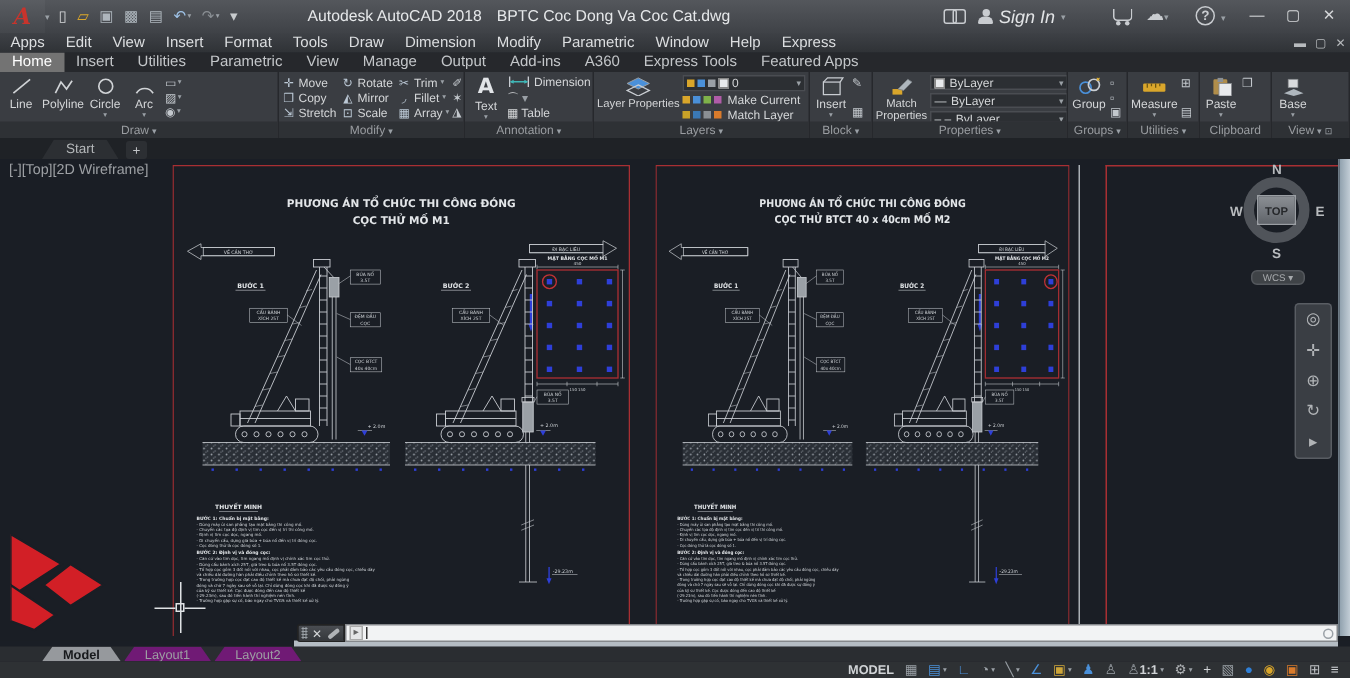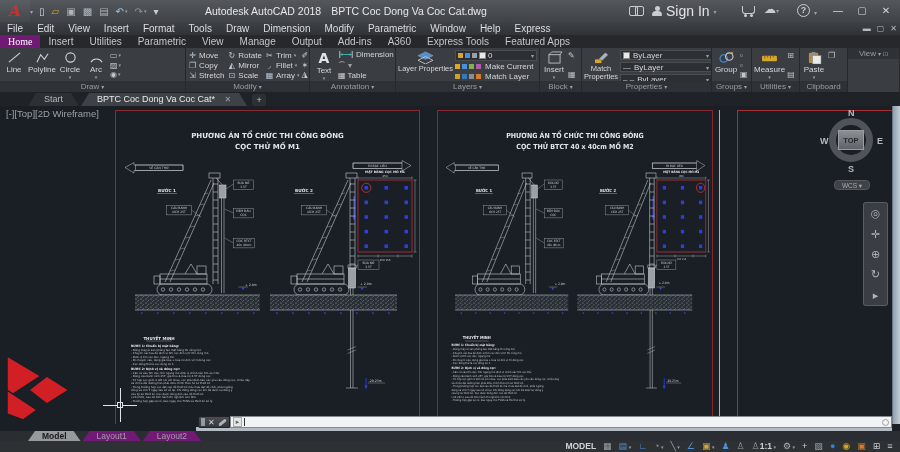--- a/index.html
+++ b/index.html
@@ -27,21 +27,21 @@
   .binoc { position:absolute; left:629px; top:6px; width:16px; height:10px; }
   .binoc::before,.binoc::after { content:""; position:absolute; top:0; width:7px; height:8px;
     border:1.5px solid #c9ccd0; border-radius:2px; }
   .binoc::before { left:0; } .binoc::after { right:1px; }
   .signin { position:absolute; left:652px; top:0; height:22px; display:flex; align-items:center; gap:4px; }
   .person { position:relative; width:10px; height:11px; }
   .person::before { content:""; position:absolute; left:2.5px; top:0; width:5px; height:5px;
     border-radius:50%; background:#c9ccd0; }
   .person::after { content:""; position:absolute; left:0; top:5.5px; width:10px; height:5px;
     border-radius:4px 4px 1px 1px; background:#c9ccd0; }
-  .signin .lbl { color:#e2e4e6; font-size:14px; }
+  .signin .lbl { color:#e2e4e6; font-size:12px;font-style:italic; }
   .signin .crt { color:#9aa0a6; font-size:6px; }
   .cart { position:absolute; left:742px; top:6px; width:13px; height:8px; border:1.2px solid #c9ccd0;
     border-top:none; border-radius:0 0 3px 3px; }
   .cart::after { content:""; position:absolute; left:1px; bottom:-4px; width:3px; height:3px;
     border-radius:50%; background:#c9ccd0; box-shadow:6px 0 0 #c9ccd0; }
   .cloud { position:absolute; left:764px; top:2px; color:#c9ccd0; font-size:12px; }
   .cloud .crt { font-size:6px; color:#9aa0a6; }
   .help { position:absolute; left:797px; top:4px; width:13px; height:13px; border:1.4px solid #c9ccd0;
     border-radius:50%; color:#c9ccd0; font-size:9px; font-weight:bold; text-align:center; line-height:11px; }
   .help-caret { position:absolute; left:814px; top:9px; font-size:6px; color:#9aa0a6; }
@@ -52,21 +52,21 @@
   .menubar { position:absolute; left:0; top:22px; width:900px; height:13px;
     background:linear-gradient(#3e4146,#2f3236); display:flex; align-items:center; z-index:39; }
   .mi { padding:0 7px; font-size:10px; color:#dcdee0; line-height:13px; }
   .docwin { position:absolute; right:3px; top:22px; height:13px; display:flex; gap:6px; align-items:center; z-index:41; }
   .docwin span { color:#b8bbbe; font-size:8px; line-height:13px; }
 
   
   .rtabs { position:absolute; left:0; top:35px; width:900px; height:13px; background:#26282c;
     display:flex; align-items:flex-end; z-index:38; }
   .rtab { padding:0 8px; font-size:10px; color:#c3c6c9; line-height:13px; }
-  .rtab.active { background:#701a75; color:#fff;font-family:Liberation Serif, serif; }
+  .rtab.active { background:#737373; color:#fff; }
 
   
   .ribbon { position:absolute; left:0; top:48px; width:900px; height:44px; background:#3a3d42;
     display:flex; z-index:38; }
   .panel { position:relative; height:44px; border-right:1px solid #26282c; display:flex; flex-direction:column; }
   .pbody { flex:1; display:flex; align-items:stretch; padding:1px 2px 0 2px; gap:2px; overflow:hidden; }
   .pcap { height:11px; background:#2e3135; color:#9a9da1; font-size:8px; text-align:center;
     line-height:11px; white-space:nowrap; overflow:hidden; }
   .pcap .crt { font-size:6px; margin-left:2px; }
   .bigbtn { display:flex; flex-direction:column; align-items:center; justify-content:flex-start;
@@ -237,21 +237,21 @@
     <span class="help">?</span>
     <span class="help-caret">▾</span>
     <div class="winctl">
       <span>—</span>
       <span>▢</span>
       <span>✕</span>
     </div>
   </div>
 
   <div class="menubar">
-      <span class="mi"><span class="lb">File</span></span>
+      <span class="mi"><span class="lb">Apps</span></span>
       <span class="mi"><span class="lb">Edit</span></span>
       <span class="mi"><span class="lb">View</span></span>
       <span class="mi"><span class="lb">Insert</span></span>
       <span class="mi"><span class="lb">Format</span></span>
       <span class="mi"><span class="lb">Tools</span></span>
       <span class="mi"><span class="lb">Draw</span></span>
       <span class="mi"><span class="lb">Dimension</span></span>
       <span class="mi"><span class="lb">Modify</span></span>
       <span class="mi"><span class="lb">Parametric</span></span>
       <span class="mi"><span class="lb">Window</span></span>
@@ -571,32 +571,38 @@
             <span class="sbtn">
               <span class="g">❐</span>
             </span>
           </div>
       </div>
       <div class="pcap">
         <span>Clipboard</span></div>
     </div>
 
     <div class="panel" style="flex:1">
+      <div class="pbody">
+        <div class="bigbtn">
+          <svg viewBox="0 0 18 14">
+              <path d="M2,12 L9,9 L16,12 L9,14 Z" fill="#aeb6bd" stroke="none"></path>
+              <rect x="5" y="2" width="7" height="6" fill="#d8dadc" stroke="#85888c" stroke-width="0.5"></rect>
+            </svg>
+          <span class="blb">Base</span>
+            <span class="crt">▾</span>
+        </div>
+      </div>
       <div class="pcap">
         <span>View</span><span class="crt">▾</span><span class="crt">⊡</span></div>
     </div>
   </div>
 
   <div class="filetabs">
     <div class="ftab">
       <span>Start</span></div>
-    <div class="ftab active">
-      <span>BPTC Coc Dong Va Coc Cat*</span>
-      <span class="x">✕</span>
-    </div>
     <div class="ftab-plus">+</div>
   </div>
 
   <div class="canvas">
     <div class="vplabel">[-][Top][2D Wireframe]</div>
 
     <svg width="0" height="0" style="position:absolute">
       <defs>
         <pattern id="speck" width="5" height="4" patternUnits="userSpaceOnUse">
           <rect width="5" height="4" fill="#2a2f36"></rect>

